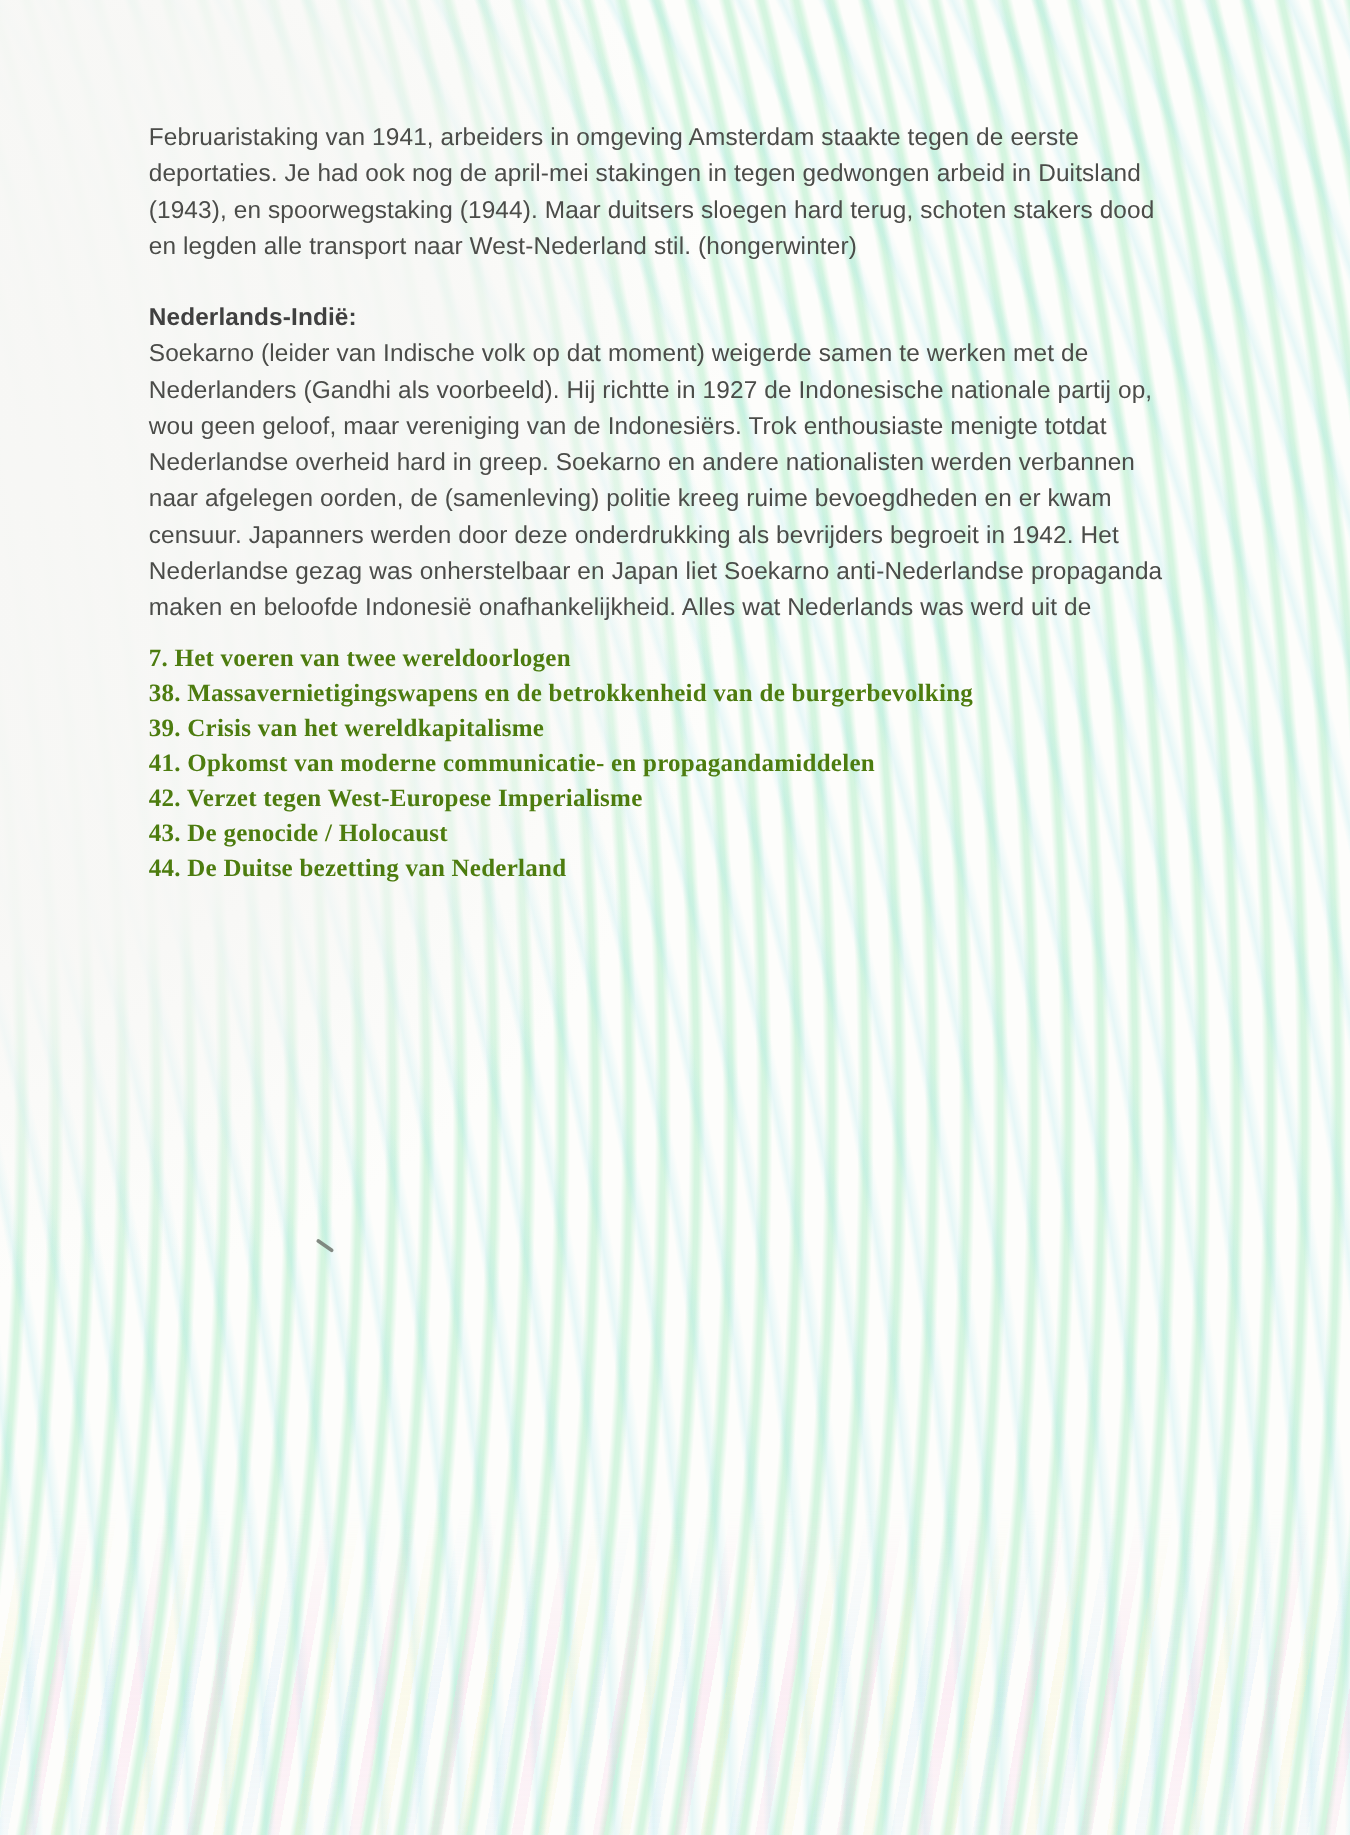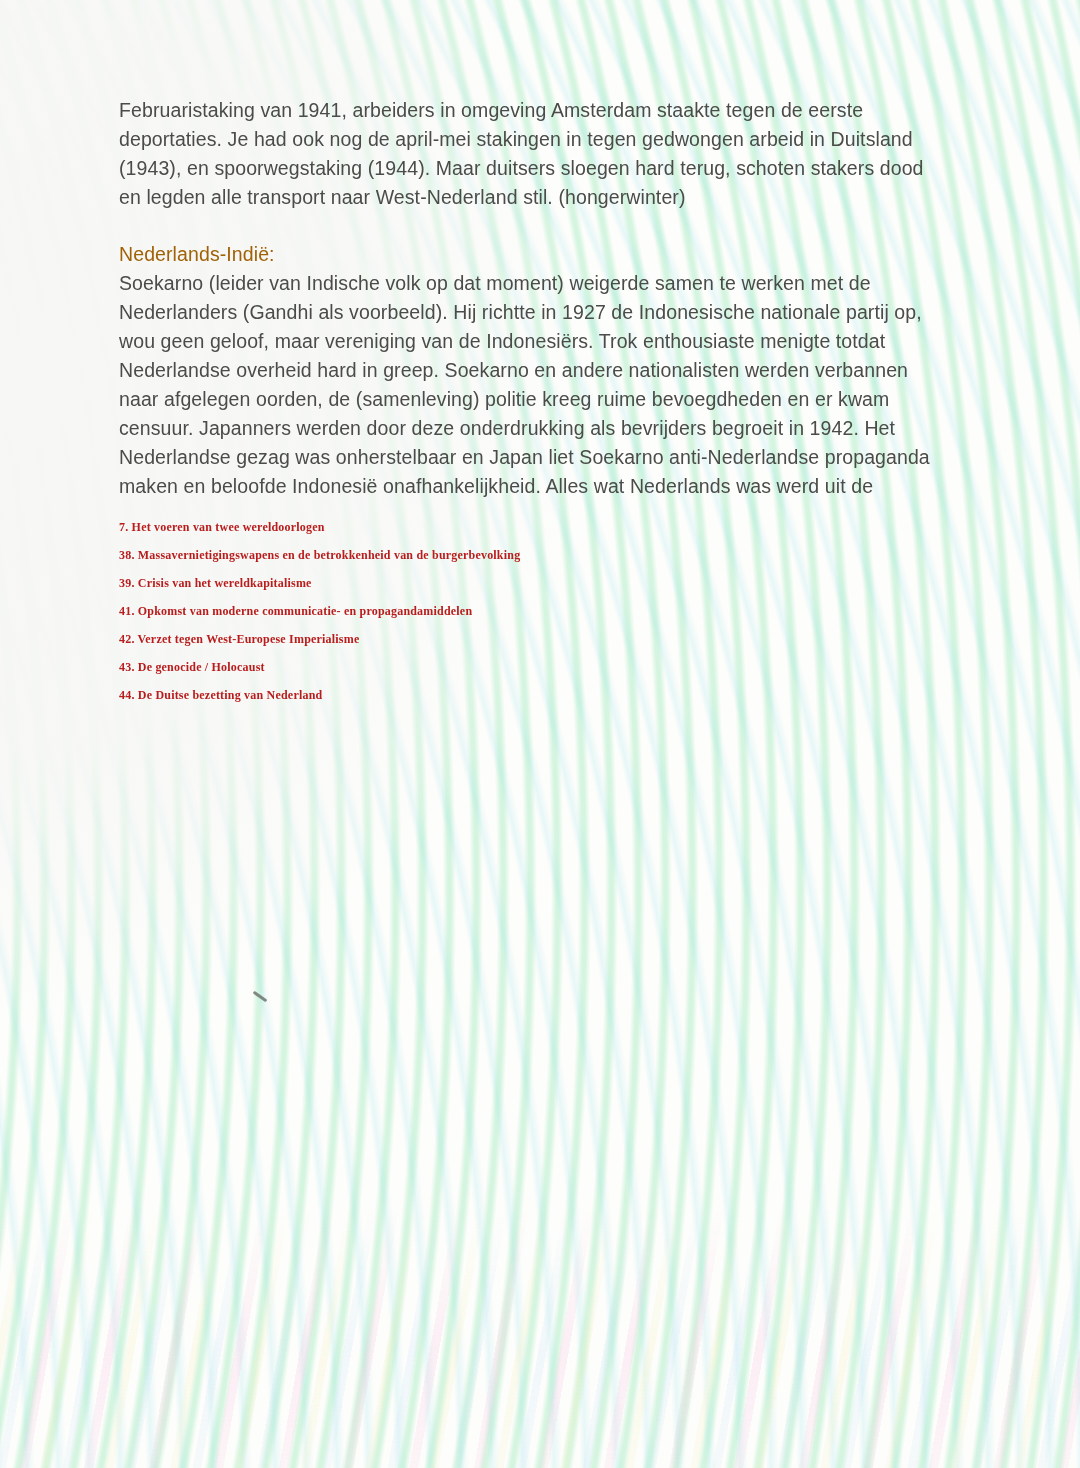--- a/index.html
+++ b/index.html
@@ -42,27 +42,27 @@
   }
   
   .content{
     position:absolute;left:119px;top:96px;width:852px;
     color:#4b4c49;
     font-size:19.5px;line-height:29px;
     letter-spacing:0.1px;
   }
   .line{white-space:nowrap;}
   .sec-heading{font-weight:700;color:#45464 3;margin-top:28px;}
-  .sec-heading{font-weight:400;color:#a16207;margin-top:28px;}
+  .sec-heading{font-weight:700;color:#404040;margin-top:28px;}
   .topics{
     margin-top:12px;width:836px;
     font-family:"Liberation Serif", serif;
     font-weight:700;
-    font-size:12px;line-height:28px;
-    color:#b91c1c;
+    font-size:20px;line-height:28px;
+    color:#4d7c0f;
     letter-spacing:0.2px;
   }
   .topic-item{margin:0;}
   .pen-mark{
     position:absolute;left:252px;top:995px;width:16px;height:3px;
     background:#70756f;border-radius:2px;transform:rotate(35deg);opacity:.85;
   }
 </style>
 </head>
 <body>

